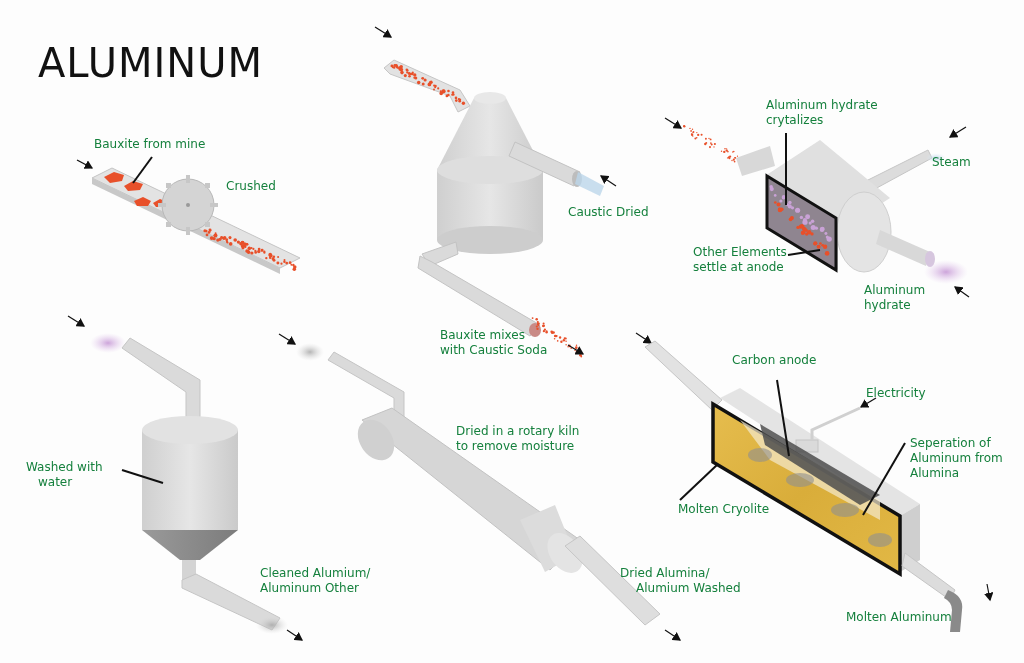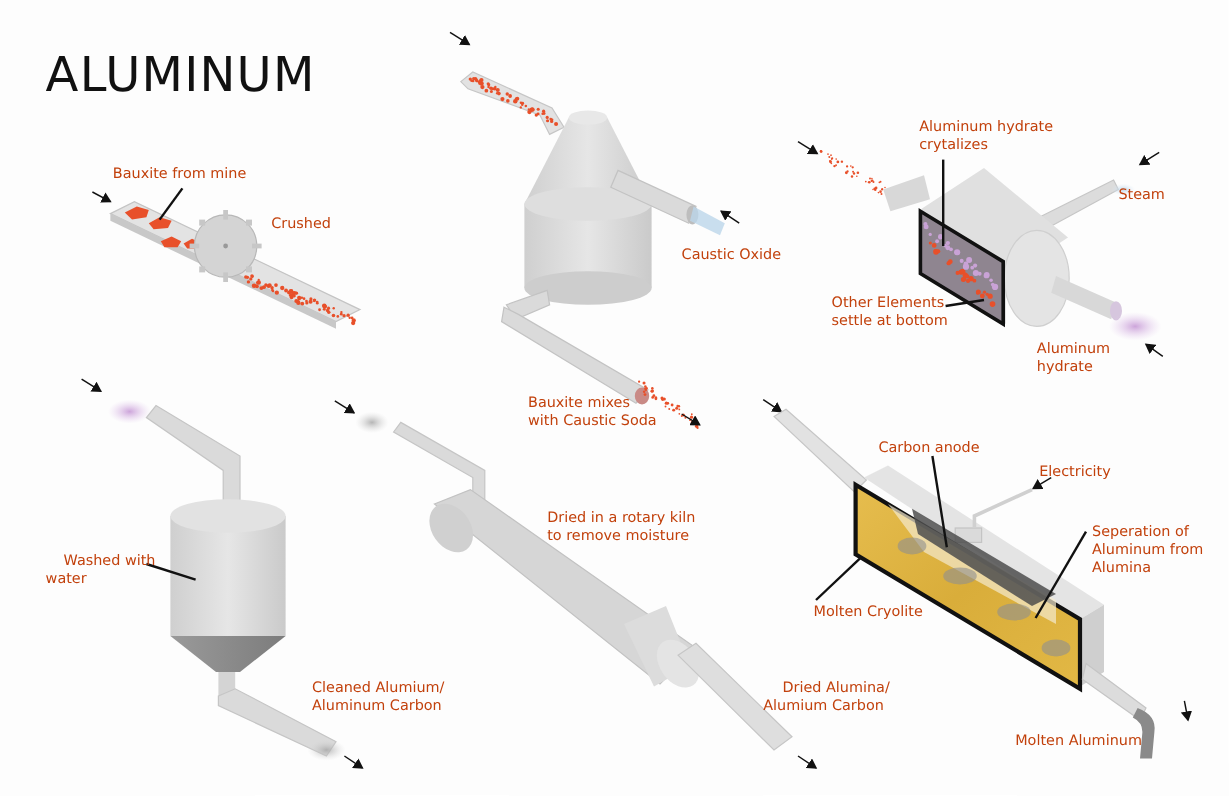--- a/index.html
+++ b/index.html
@@ -1,18 +1,18 @@
 <!DOCTYPE html>
 <html><head>
 <meta charset="utf-8">
 <style>
   html,body{margin:0;padding:0;background:#ffffff;}
   #stage{position:relative;width:1024px;height:663px;overflow:hidden;background:#fdfdfd;font-family:"DejaVu Sans","Liberation Sans",sans-serif;}
   svg#art{position:absolute;left:0;top:0;}
-  .lbl{position:absolute;font-size:12px;line-height:15px;color:#c2410c;white-space:nowrap;font-family:"DejaVu Sans",sans-serif;}
+  .lbl{position:absolute;font-size:12px;line-height:15px;color:#15803d;white-space:nowrap;font-family:"DejaVu Sans",sans-serif;}
   .title{position:absolute;left:38px;top:40px;font-size:40px;letter-spacing:1px;color:#111;font-family:"DejaVu Sans",sans-serif;font-weight:normal;}
 </style>
 </head>
 <body>
 
 <div id="stage">
 <svg id="art" width="1024" height="663" viewBox="0 0 1024 663">
   <defs>
     <marker id="ah" markerWidth="8" markerHeight="8" refX="6" refY="4" orient="auto">
       <path d="M0,0 L7,4 L0,8 Z" fill="#111"></path>
@@ -436,42 +436,42 @@
   <line x1="777" y1="380" x2="789" y2="456" stroke="#111" stroke-width="2"></line>
   <line x1="905" y1="443" x2="863" y2="515" stroke="#111" stroke-width="2"></line>
   <line x1="680" y1="500" x2="718" y2="464" stroke="#111" stroke-width="2"></line>
 </svg>
 
 <div class="title">ALUMINUM</div>
 
 <div class="lbl" style="left:94px;top:137px">Bauxite from mine</div>
 <div class="lbl" style="left:226px;top:179px">Crushed</div>
 
-<div class="lbl" style="left:568px;top:205px">Caustic Oxide</div>
+<div class="lbl" style="left:568px;top:205px">Caustic Dried</div>
 <div class="lbl" style="left:440px;top:328px">Bauxite mixes</div>
 <div class="lbl" style="left:440px;top:343px">with Caustic Soda</div>
 
 <div class="lbl" style="left:766px;top:98px">Aluminum hydrate</div>
 <div class="lbl" style="left:766px;top:113px">crytalizes</div>
 <div class="lbl" style="left:932px;top:155px">Steam</div>
 <div class="lbl" style="left:693px;top:245px">Other Elements</div>
-<div class="lbl" style="left:693px;top:260px">settle at bottom</div>
+<div class="lbl" style="left:693px;top:260px">settle at anode</div>
 <div class="lbl" style="left:864px;top:283px">Aluminum</div>
 <div class="lbl" style="left:864px;top:298px">hydrate</div>
 
-<div class="lbl" style="left:53px;top:460px">Washed with</div>
+<div class="lbl" style="left:26px;top:460px">Washed with</div>
 <div class="lbl" style="left:38px;top:475px">water</div>
 <div class="lbl" style="left:260px;top:566px">Cleaned Alumium/</div>
-<div class="lbl" style="left:260px;top:581px">Aluminum Carbon</div>
+<div class="lbl" style="left:260px;top:581px">Aluminum Other</div>
 
 <div class="lbl" style="left:456px;top:424px">Dried in a rotary kiln</div>
 <div class="lbl" style="left:456px;top:439px">to remove moisture</div>
-<div class="lbl" style="left:652px;top:566px">Dried Alumina/</div>
-<div class="lbl" style="left:636px;top:581px">Alumium Carbon</div>
-
-<div class="lbl" style="left:732px;top:366px">Carbon anode</div>
+<div class="lbl" style="left:620px;top:566px">Dried Alumina/</div>
+<div class="lbl" style="left:636px;top:581px">Alumium Washed</div>
+
+<div class="lbl" style="left:732px;top:353px">Carbon anode</div>
 <div class="lbl" style="left:866px;top:386px">Electricity</div>
 <div class="lbl" style="left:910px;top:436px">Seperation of</div>
 <div class="lbl" style="left:910px;top:451px">Aluminum from</div>
 <div class="lbl" style="left:910px;top:466px">Alumina</div>
 <div class="lbl" style="left:678px;top:502px">Molten Cryolite</div>
 <div class="lbl" style="left:846px;top:610px">Molten Aluminum</div>
 </div>
 
 </body></html>

